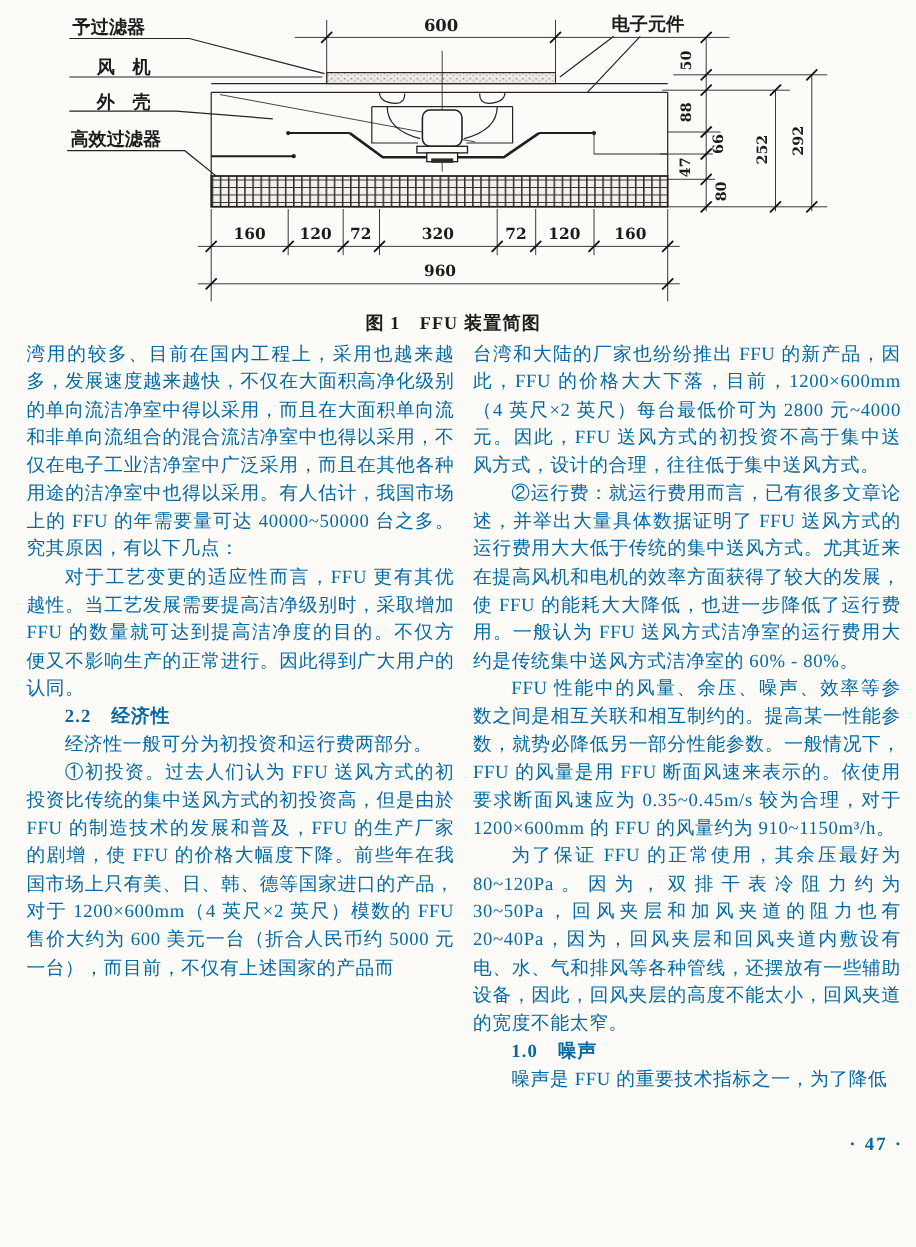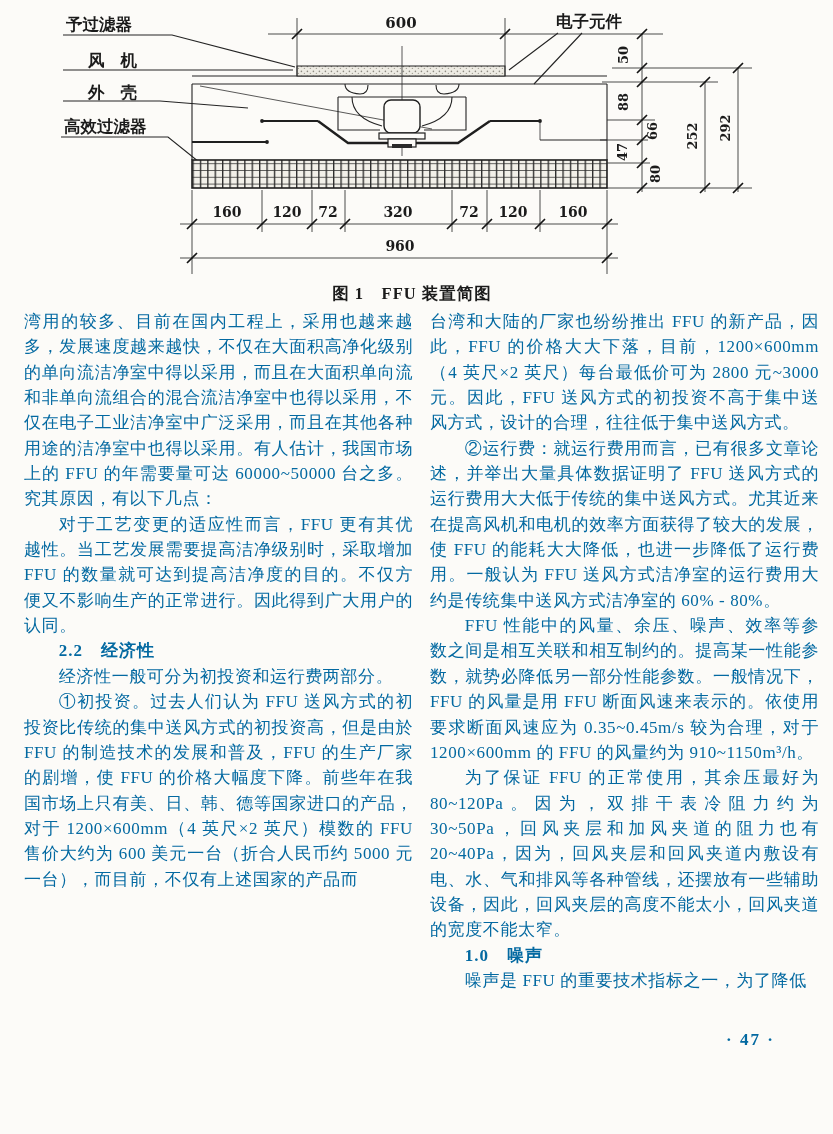--- a/index.html
+++ b/index.html
@@ -17,21 +17,21 @@
   .md{stroke:#1f1f1f;stroke-width:1.8;fill:none;}
   .thk{stroke:#1f1f1f;stroke-width:2.4;fill:none;}
   .dim{stroke:#2b2b2b;stroke-width:0.85;fill:none;}
   .tick{stroke:#141414;stroke-width:1.7;fill:none;}
   .content{position:absolute;top:309px;left:24px;display:flex;gap:17px;}
   .col{width:389px;font-size:17px;line-height:25.35px;letter-spacing:0.6px;text-align:justify;}
   .col p{margin:0;text-indent:2.05em;}
   .col p.cont{text-indent:0;}
   .col p.head{font-weight:700;letter-spacing:1px;}
   .pageno{position:absolute;top:1030px;left:726px;width:95px;font-size:17px;font-weight:700;
-          letter-spacing:2px;text-align:left;}
+          letter-spacing:2px;text-align:right;}
 </style>
 </head>
 <body>
 
 <div class="page">
 
   <svg width="833" height="306" viewBox="0 0 833 306">
     <defs>
       <pattern id="stipple" width="6" height="5" patternUnits="userSpaceOnUse">
         <rect width="6" height="5" fill="#edebe3"></rect>
@@ -126,28 +126,28 @@
       <text class="num" x="513" y="217" text-anchor="middle">120</text>
       <text class="num" x="573" y="217" text-anchor="middle">160</text>
       <text class="num" x="400" y="251" text-anchor="middle">960</text>
     </g>
 
     <text class="cap" x="412" y="299" text-anchor="middle">图 1　FFU 装置简图</text>
   </svg>
 
   <div class="content">
     <div class="col">
-      <p class="cont">湾用的较多、目前在国内工程上，采用也越来越多，发展速度越来越快，不仅在大面积高净化级别的单向流洁净室中得以采用，而且在大面积单向流和非单向流组合的混合流洁净室中也得以采用，不仅在电子工业洁净室中广泛采用，而且在其他各种用途的洁净室中也得以采用。有人估计，我国市场上的 FFU 的年需要量可达 60000~50000 台之多。究其原因，有以下几点：</p>
+      <p class="cont">湾用的较多、目前在国内工程上，采用也越来越多，发展速度越来越快，不仅在大面积高净化级别的单向流洁净室中得以采用，而且在大面积单向流和非单向流组合的混合流洁净室中也得以采用，不仅在电子工业洁净室中广泛采用，而且在其他各种用途的洁净室中也得以采用。有人估计，我国市场上的 FFU 的年需要量可达 40000~50000 台之多。究其原因，有以下几点：</p>
       <p>对于工艺变更的适应性而言，FFU 更有其优越性。当工艺发展需要提高洁净级别时，采取增加 FFU 的数量就可达到提高洁净度的目的。不仅方便又不影响生产的正常进行。因此得到广大用户的认同。</p>
       <p class="head">2.2　经济性</p>
       <p>经济性一般可分为初投资和运行费两部分。</p>
       <p>①初投资。过去人们认为 FFU 送风方式的初投资比传统的集中送风方式的初投资高，但是由於 FFU 的制造技术的发展和普及，FFU 的生产厂家的剧增，使 FFU 的价格大幅度下降。前些年在我国市场上只有美、日、韩、德等国家进口的产品，对于 1200×600mm（4 英尺×2 英尺）模数的 FFU 售价大约为 600 美元一台（折合人民币约 5000 元一台），而目前，不仅有上述国家的产品而</p>
     </div>
     <div class="col">
-      <p class="cont">台湾和大陆的厂家也纷纷推出 FFU 的新产品，因此，FFU 的价格大大下落，目前，1200×600mm（4 英尺×2 英尺）每台最低价可为 2800 元~3000 元。因此，FFU 送风方式的初投资不高于集中送风方式，设计的合理，往往低于集中送风方式。</p>
+      <p class="cont">台湾和大陆的厂家也纷纷推出 FFU 的新产品，因此，FFU 的价格大大下落，目前，1200×600mm（4 英尺×2 英尺）每台最低价可为 2800 元~4000 元。因此，FFU 送风方式的初投资不高于集中送风方式，设计的合理，往往低于集中送风方式。</p>
       <p>②运行费：就运行费用而言，已有很多文章论述，并举出大量具体数据证明了 FFU 送风方式的运行费用大大低于传统的集中送风方式。尤其近来在提高风机和电机的效率方面获得了较大的发展，使 FFU 的能耗大大降低，也进一步降低了运行费用。一般认为 FFU 送风方式洁净室的运行费用大约是传统集中送风方式洁净室的 60% - 80%。</p>
       <p>FFU 性能中的风量、余压、噪声、效率等参数之间是相互关联和相互制约的。提高某一性能参数，就势必降低另一部分性能参数。一般情况下，FFU 的风量是用 FFU 断面风速来表示的。依使用要求断面风速应为 0.35~0.45m/s 较为合理，对于 1200×600mm 的 FFU 的风量约为 910~1150m³/h。</p>
       <p>为了保证 FFU 的正常使用，其余压最好为 80~120Pa。因为，双排干表冷阻力约为 30~50Pa，回风夹层和加风夹道的阻力也有 20~40Pa，因为，回风夹层和回风夹道内敷设有电、水、气和排风等各种管线，还摆放有一些辅助设备，因此，回风夹层的高度不能太小，回风夹道的宽度不能太窄。</p>
       <p class="head">1.0　噪声</p>
       <p>噪声是 FFU 的重要技术指标之一，为了降低</p>
     </div>
   </div>
 
   <div class="pageno">· 47 ·</div>
 </div>

